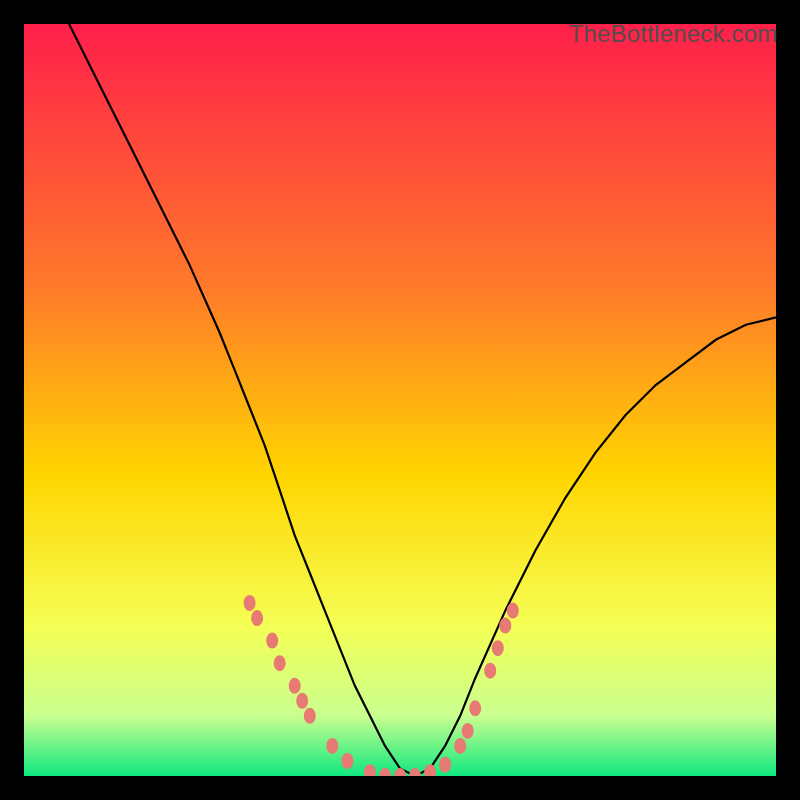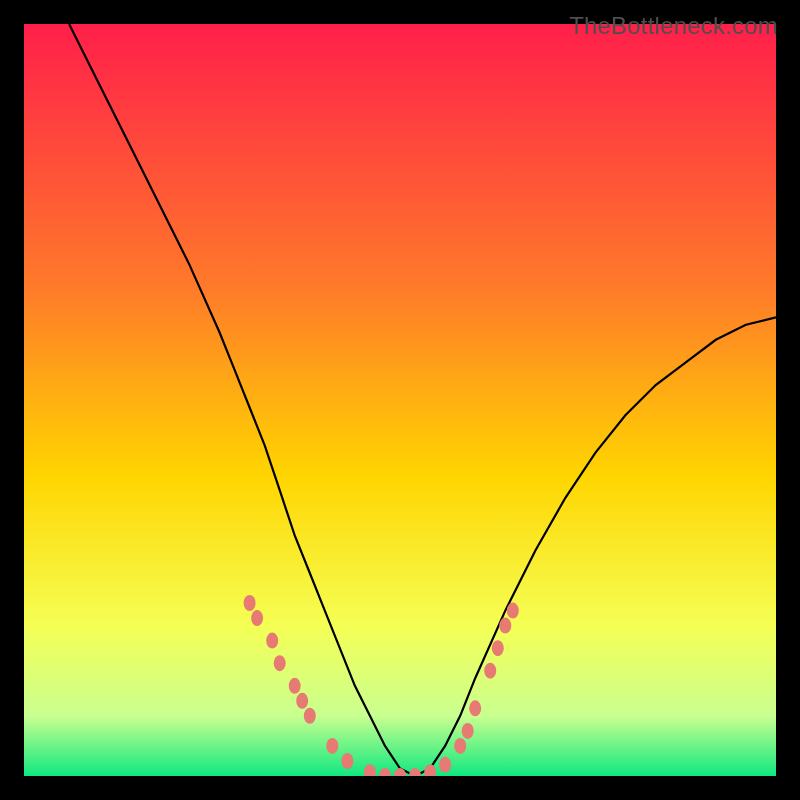--- a/index.html
+++ b/index.html
@@ -21,21 +21,21 @@
   }
   .plot {
     position: absolute;
     left: 0;
     top: 0;
     width: 752px;
     height: 752px;
   }
   .watermark {
     position: absolute;
-    top: 12px;
+    top: 20px;
     right: 22px;
     color: #4e4e4e;
     font-size: 24px;
     letter-spacing: 0.2px;
     font-weight: 500;
   }
 </style>
 </head>
 <body>
 

